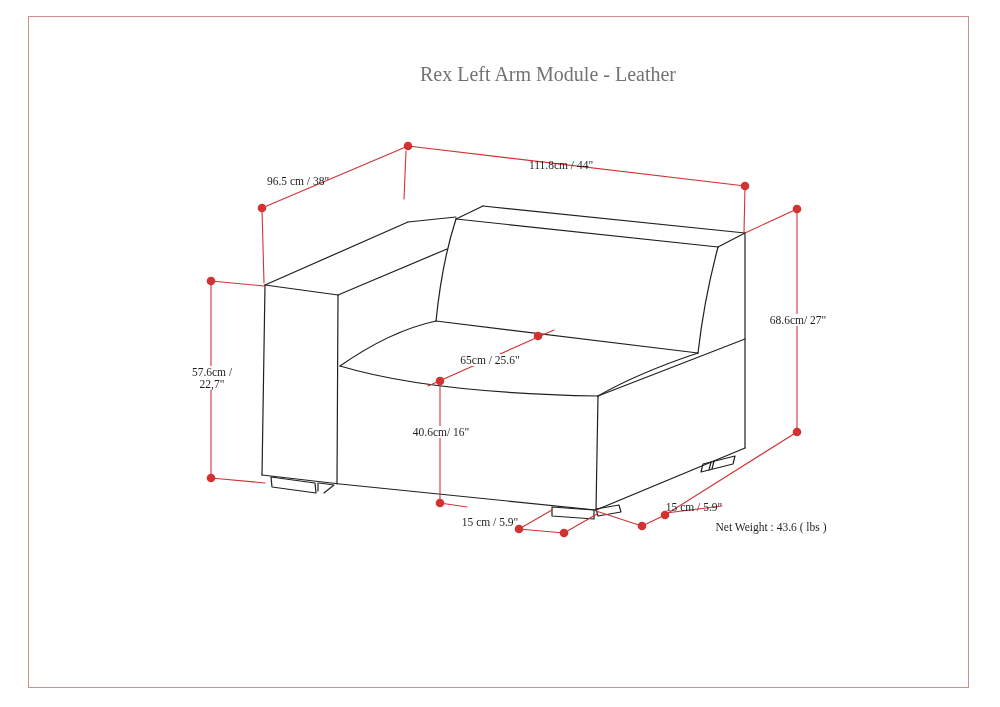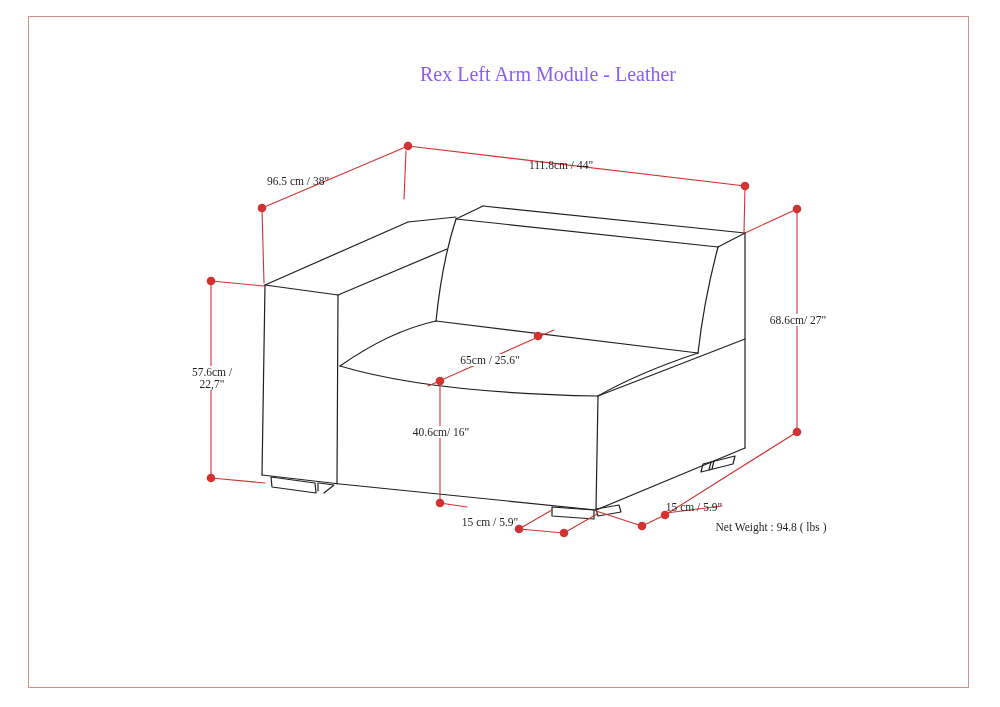--- a/index.html
+++ b/index.html
@@ -9,21 +9,21 @@
          border:1.5px solid #cf8d8d;box-sizing:border-box;}
   .stage{position:absolute;left:0;top:0;width:1000px;height:707px;}
   svg{position:absolute;left:0;top:0;}
   .k{stroke:#1f1f1f;stroke-width:1.2;fill:none;stroke-linecap:round;stroke-linejoin:round;}
   .r{stroke:#d23232;stroke-width:1.1;fill:none;stroke-linecap:round;}
   .dot{fill:#d23232;stroke:none;}
   .lbl{position:absolute;transform:translate(-50%,-50%);font-size:11.5px;
        line-height:12px;white-space:nowrap;color:#1f1f1f;text-align:center;}
   .bg{background:#ffffff;padding:0 2px;}
   .title{position:absolute;left:548px;top:74px;transform:translate(-50%,-50%);
-         font-size:20px;white-space:nowrap;color:#8b5cf6;}
+         font-size:20px;white-space:nowrap;color:#737373;}
 </style>
 </head>
 <body>
 
 <div class="frame"></div>
 
 <div class="stage">
   <svg width="1000" height="707" viewBox="0 0 1000 707">
 
     <g>
@@ -120,14 +120,14 @@
   <div class="lbl bg" style="left:798px;top:320px;">68.6cm/ 27"</div>
 
   <div class="lbl bg" style="left:490px;top:360px;">65cm / 25.6"</div>
 
   <div class="lbl bg" style="left:441px;top:432px;">40.6cm/ 16"</div>
 
   <div class="lbl" style="left:490px;top:522px;">15 cm / 5.9"</div>
 
   <div class="lbl" style="left:694px;top:507px;">15 cm / 5.9"</div>
 
-  <div class="lbl" style="left:771px;top:527px;">Net Weight : 94.8 ( lbs )</div>
+  <div class="lbl" style="left:771px;top:527px;">Net Weight : 43.6 ( lbs )</div>
 </div>
 
 </body></html>

